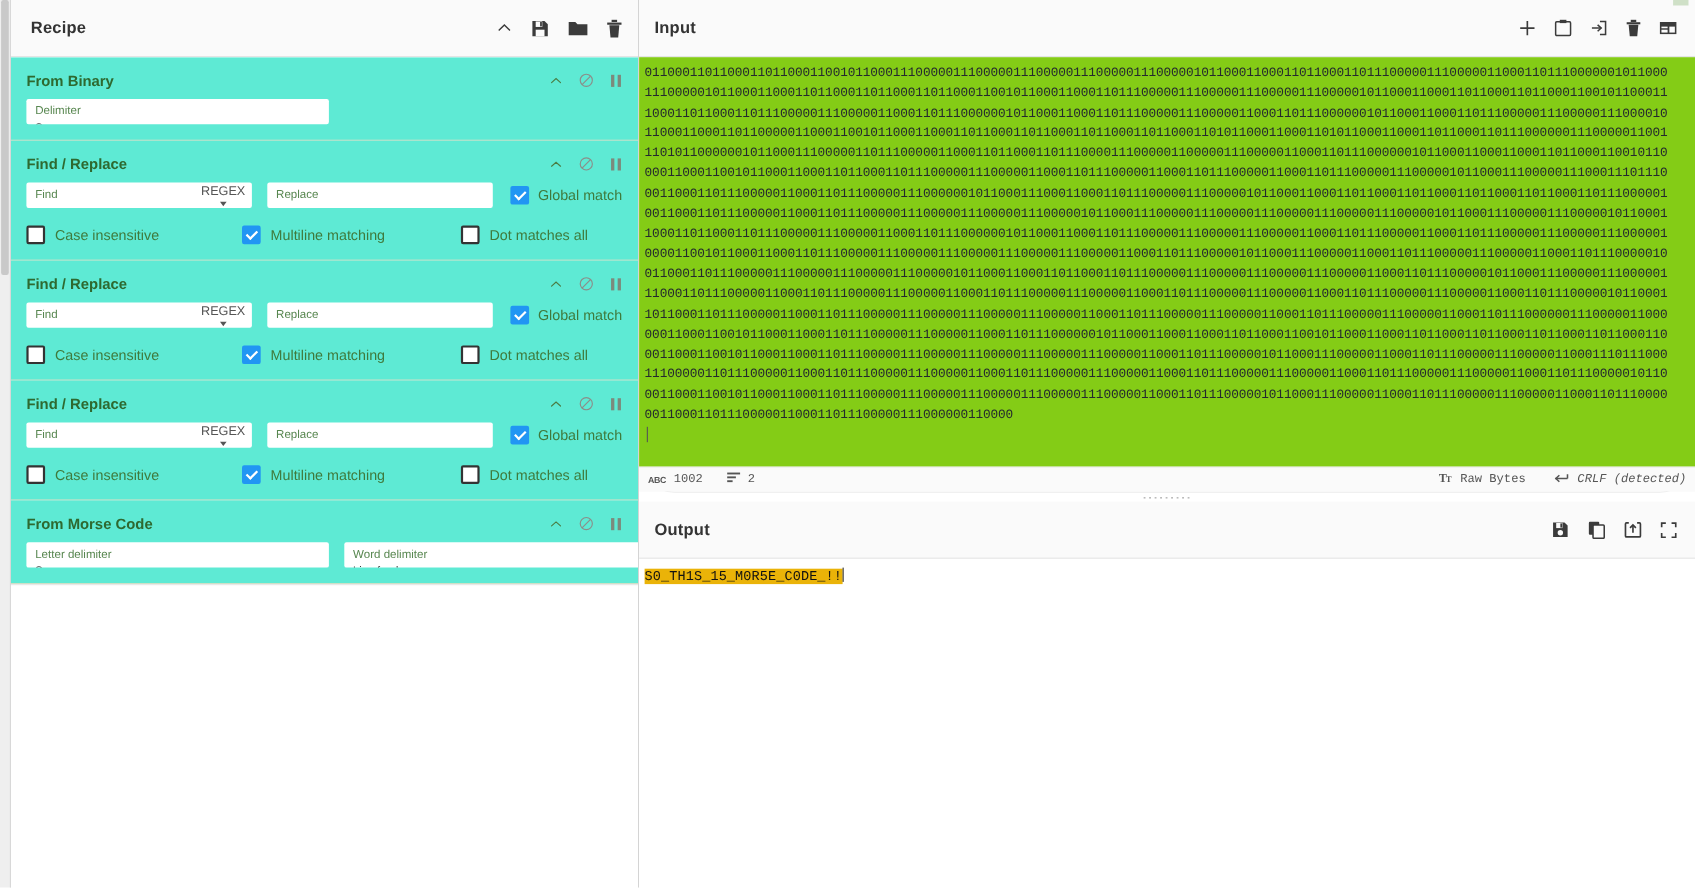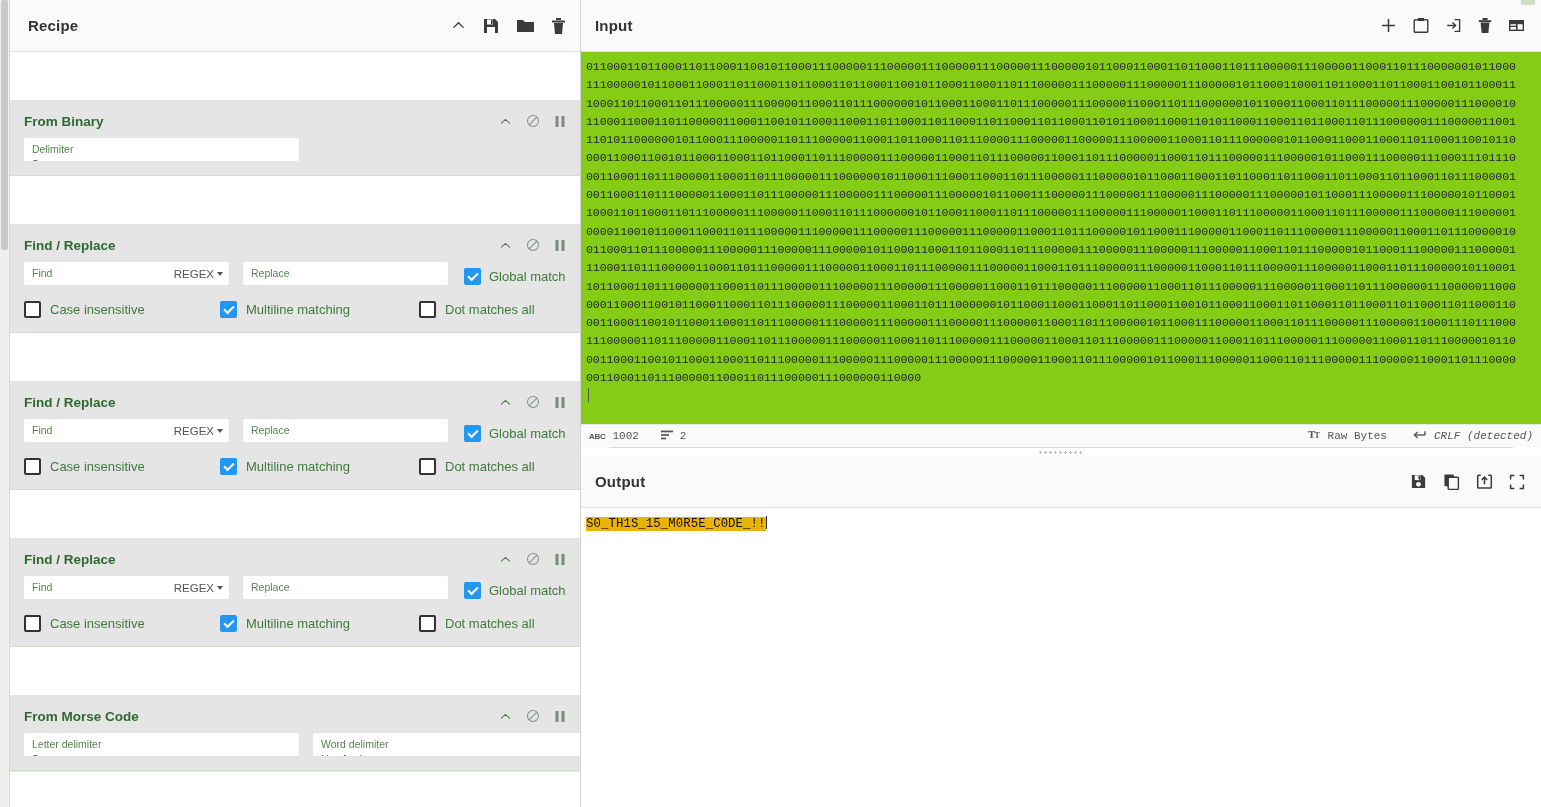--- a/index.html
+++ b/index.html
@@ -43,23 +43,22 @@
   .ticon { color: #3b3b3b; display: flex; align-items: center; justify-content: center; cursor: pointer; }
   .ticon svg { display: block; }
 
   .recipe-list {
     flex: 1 1 auto; overflow: hidden; background: #fff;
     display: flex; flex-direction: column;
   }
 
   
   .op {
-    background: #e5e5e5; border-bottom: 1px solid #cfe0c7;
+    background: #5eead4; border-bottom: 1px solid #cfe0c7;
     padding: 10px 14px 14px 14px;
-    margin-top: 48px;
   }
   .op-head { display: flex; align-items: center; height: 22px; margin-bottom: 6px; }
   .op-name { font-size: 13.5px; font-weight: bold; color: #2e6930; }
   .op-ctrls { margin-left: auto; display: flex; align-items: center; gap: 14px; }
   .op-ctrl { cursor: pointer; display: flex; align-items: center; }
   .chev { color: #4a7c43; }
   .ban  { color: #8a8f8a; }
   .pause { color: #7c8a7c; }
 
   .fields { display: flex; gap: 14px; }
@@ -77,27 +76,28 @@
   }
   .f-wide   { flex: 0 0 275px; }
   .f-wide2  { flex: 0 0 270px; }
   .f-find   { flex: 0 0 205px; }
   .f-repl   { flex: 0 0 205px; }
 
   .regex-tag {
     position: absolute; right: 6px; top: 50%; transform: translateY(-50%);
     font-size: 11.5px; color: #555; display: flex; align-items: center; gap: 3px;
     cursor: pointer;
+    flex-direction: column;
   }
   .caret-dn {
     width: 0; height: 0; border-left: 3.5px solid transparent;
     border-right: 3.5px solid transparent; border-top: 4px solid #555;
   }
 
-  .fr-row { display: flex; align-items: flex-end; }
+  .fr-row { display: flex; align-items: center; }
   .gm {
     display: flex; align-items: center; gap: 8px; margin-left: 16px;
     white-space: nowrap;
   }
   .chk {
     width: 17px; height: 17px; border-radius: 2px; flex: 0 0 17px;
     display: flex; align-items: center; justify-content: center; cursor: pointer;
   }
   .chk.on { background: #2196f3; }
   .chk.off { background: #fff; border: 2px solid #333; }

